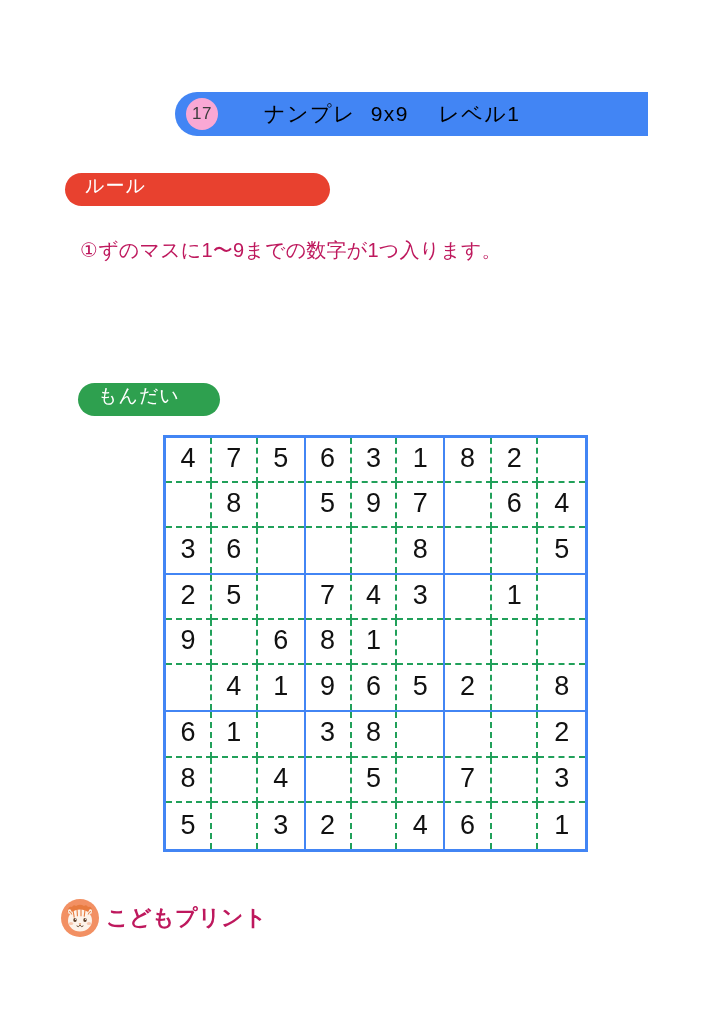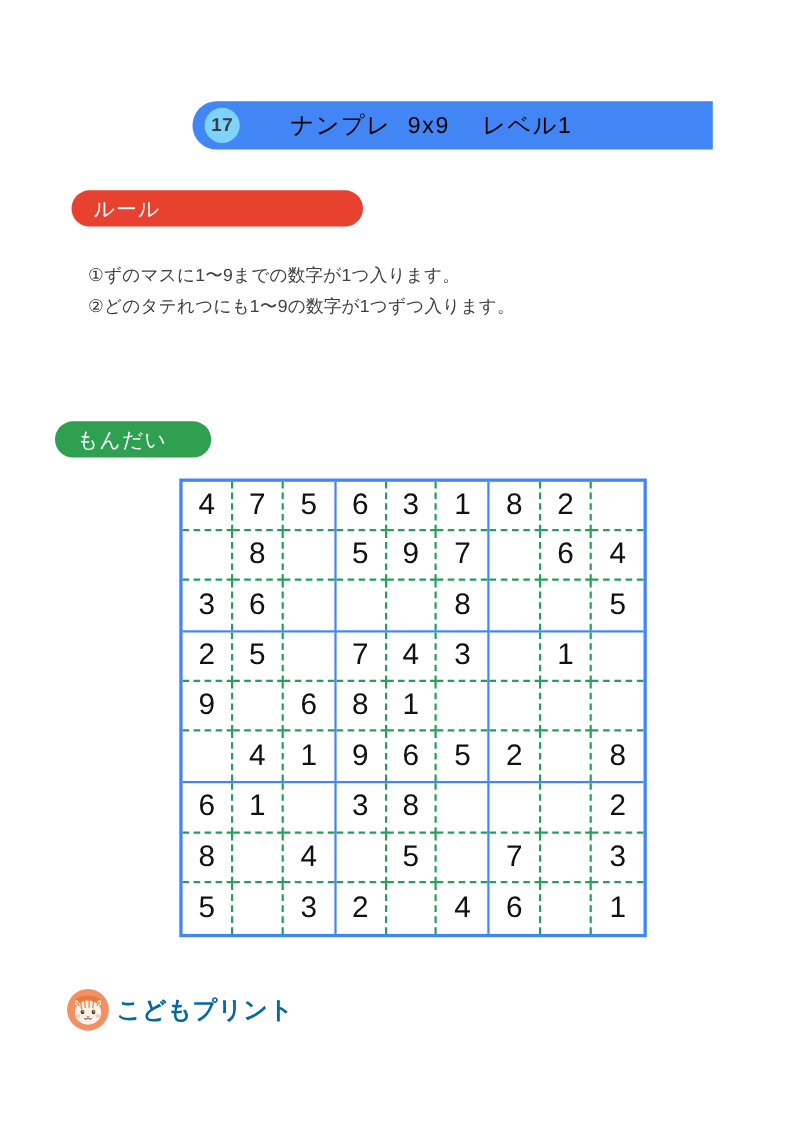--- a/index.html
+++ b/index.html
@@ -27,79 +27,77 @@
     background: #4285f4;
     border-radius: 22px 0 0 22px;
     display: flex;
     align-items: center;
   }
   #badge-circle {
     width: 32px;
     height: 32px;
     margin-left: 11px;
     border-radius: 50%;
-    background: #7dd3fc;
+    background: #f9a8d4;
     color: #3d3d3d;
     display: flex;
     align-items: center;
     justify-content: center;
     font-size: 17px;
     letter-spacing: 0.5px;
     flex: 0 0 auto;
-    font-weight: bold;
   }
   #title-text {
     margin-left: 46px;
     color: #000000;
     font-size: 21px;
     letter-spacing: 1.5px;
     white-space: pre;
   }
 
   
   .section-banner {
     position: absolute;
     height: 33px;
     border-radius: 17px;
     display: flex;
-    align-items: center;
     color: #ffffff;
     font-size: 19px;
     letter-spacing: 1px;
   }
   .section-banner > span {
     margin-left: 20px;
   }
   #rules-banner {
     left: 65px;
     top: 173px;
     width: 265px;
     background: #e8412f;
   }
   #problem-banner {
-    left: 50px;
+    left: 78px;
     top: 383px;
     width: 142px;
     background: #2eа04f;
     background: #2ea04f;
   }
 
   
   #rules-list {
     position: absolute;
     left: 80px;
     top: 236px;
     width: 580px;
   }
   .rule-line {
-    font-size: 16px;
+    font-size: 20px;
     line-height: 29px;
     white-space: nowrap;
     letter-spacing: 0.2px;
-    color: #404040;
+    color: #be185d;
   }
 
   
   #sudoku-grid {
     position: absolute;
     left: 163px;
     top: 435px;
     width: 425px;
     height: 417px;
     border: 3px solid #4285f4;
@@ -145,39 +143,38 @@
   }
   #logo-mark {
     width: 40px;
     height: 40px;
     flex: 0 0 auto;
   }
   #logo-text {
     margin-left: 6px;
     font-size: 22px;
     font-weight: bold;
-    color: #0369a1;
+    color: #be185d;
     letter-spacing: 0.5px;
   }
 </style>
 </head>
 <body>
 
 <div id="title-bar">
   <div id="badge-circle">17</div>
   <div id="title-text">ナンプレ  9x9    レベル1</div>
 </div>
 
 <div id="rules-banner" class="section-banner">
   <span>ルール</span>
 </div>
 
 <div id="rules-list">
   <div class="rule-line">①ずのマスに1〜9までの数字が1つ入ります。</div>
-  <div class="rule-line">②どのタテれつにも1〜9の数字が1つずつ入ります。</div>
 </div>
 
 <div id="problem-banner" class="section-banner">
   <span>もんだい</span>
 </div>
 
 <div id="sudoku-grid">
     <div class="block">
       <div class="cell">4</div>
       <div class="cell">7</div>

